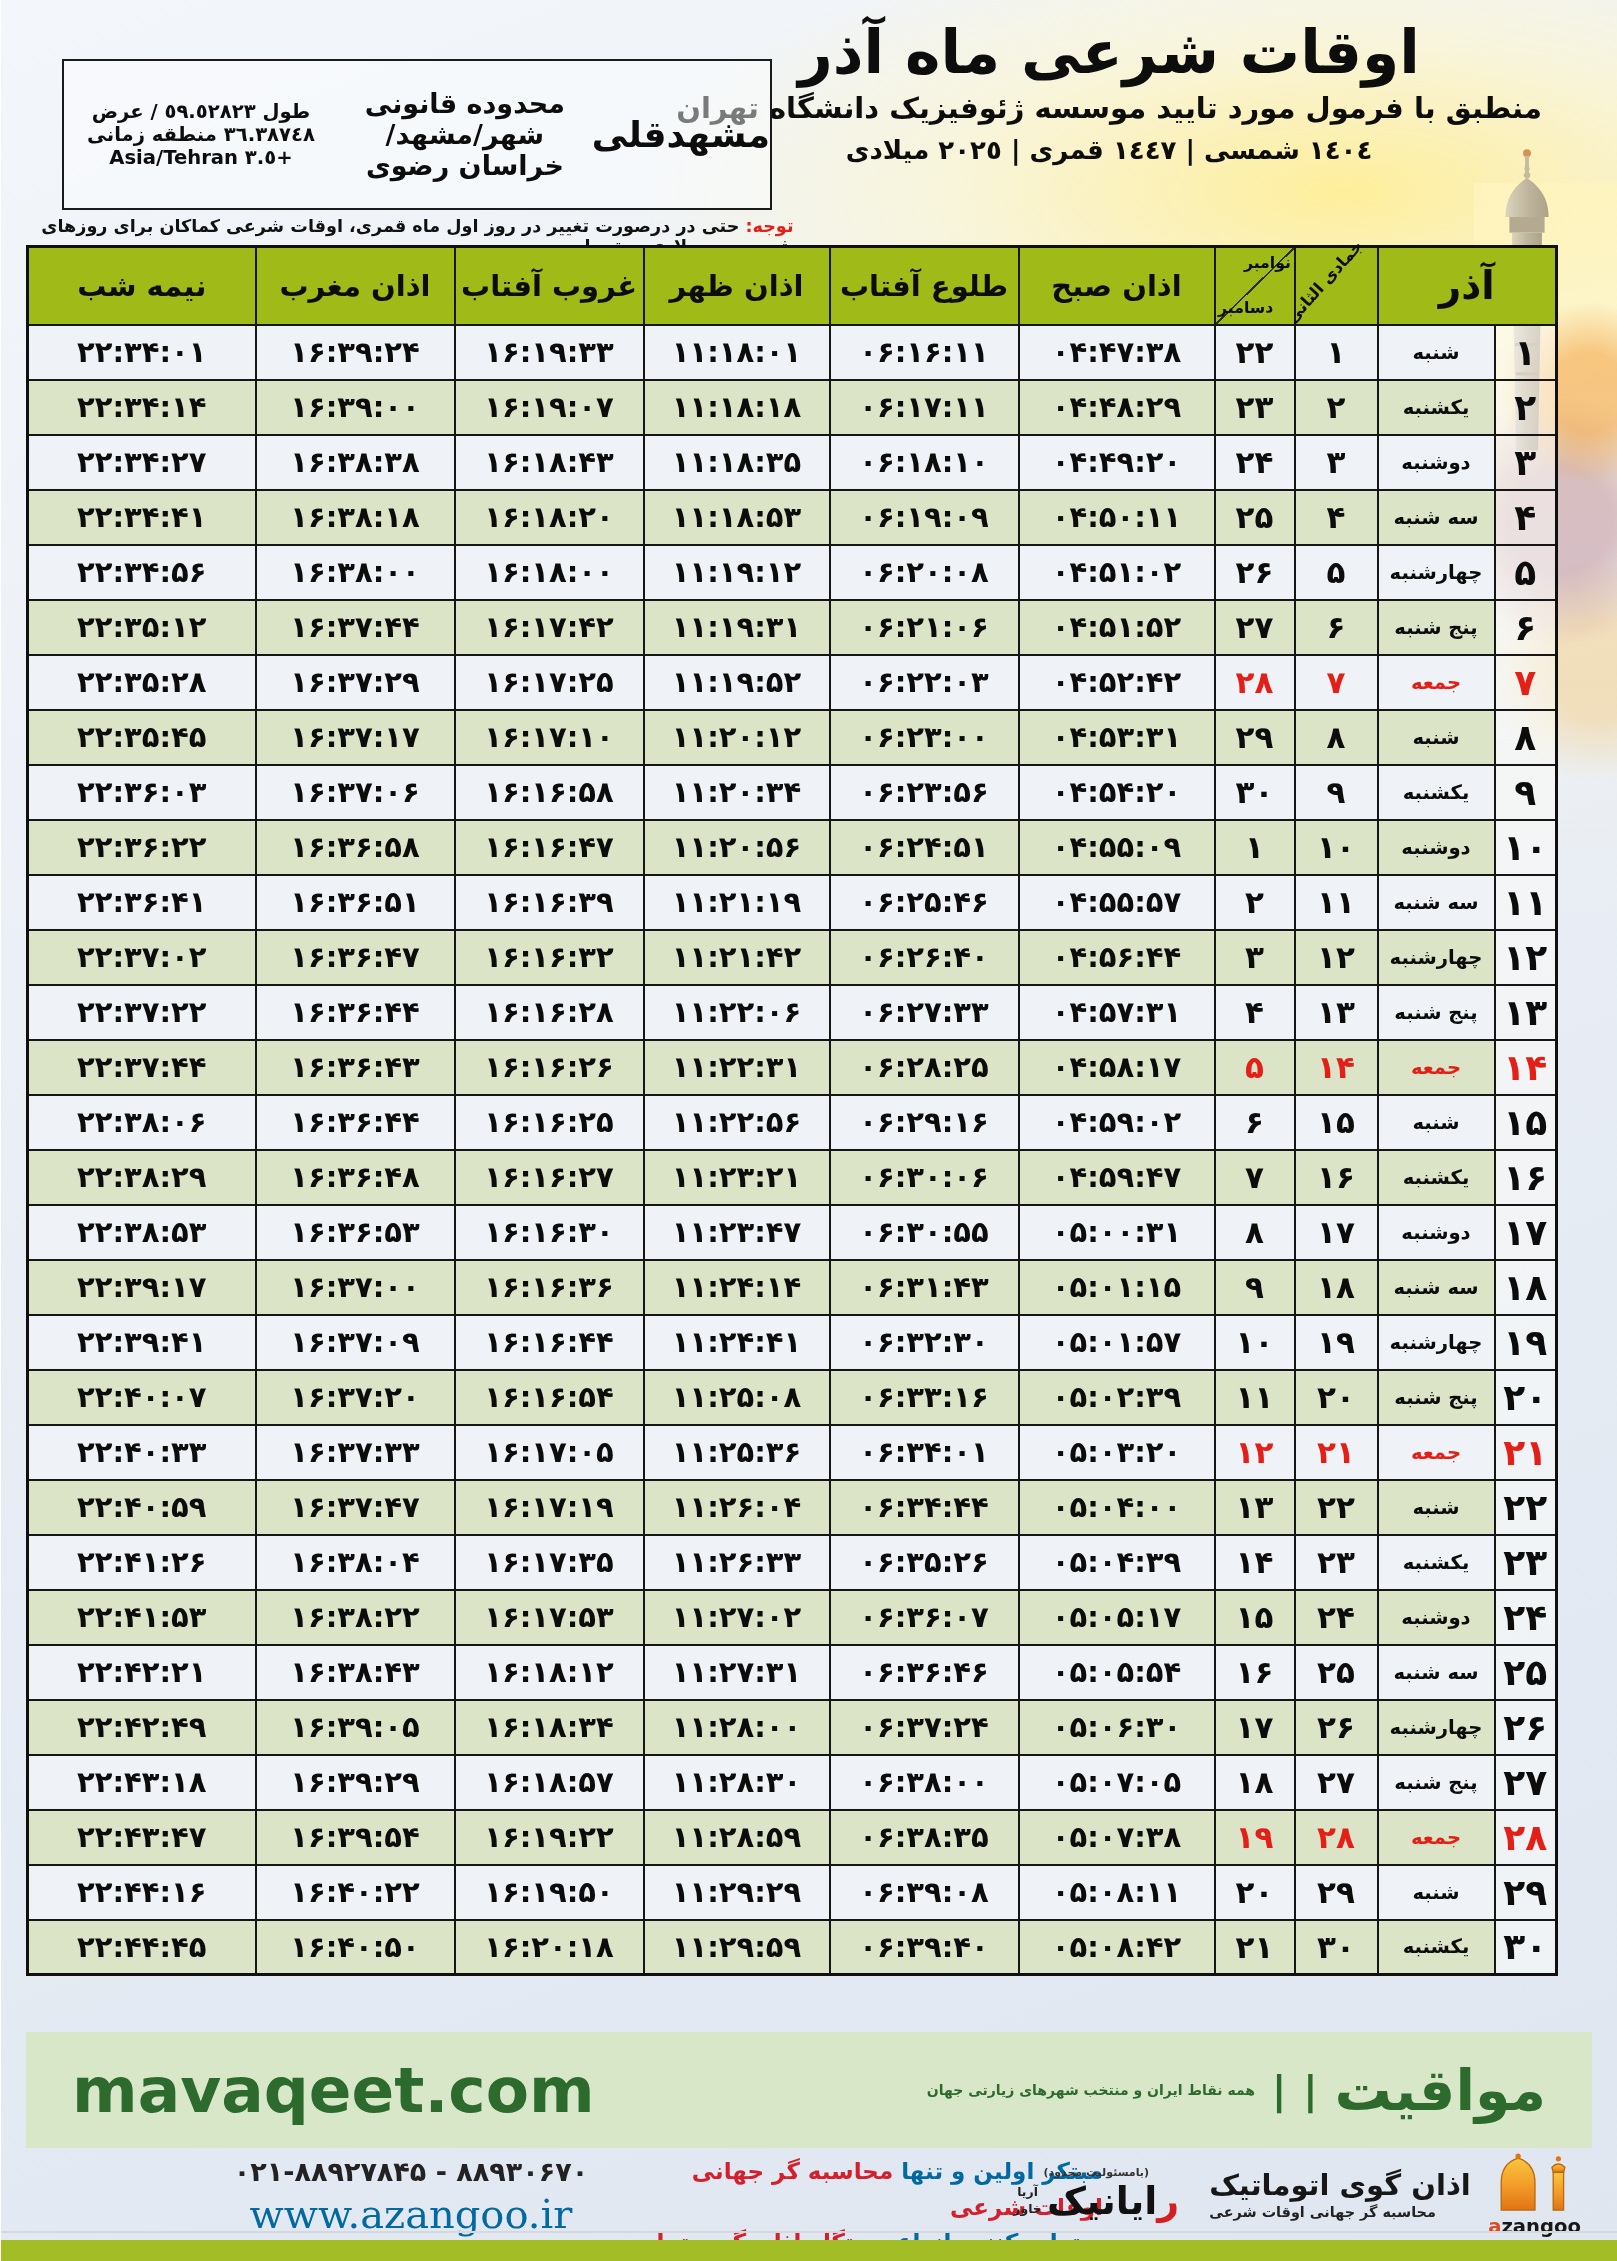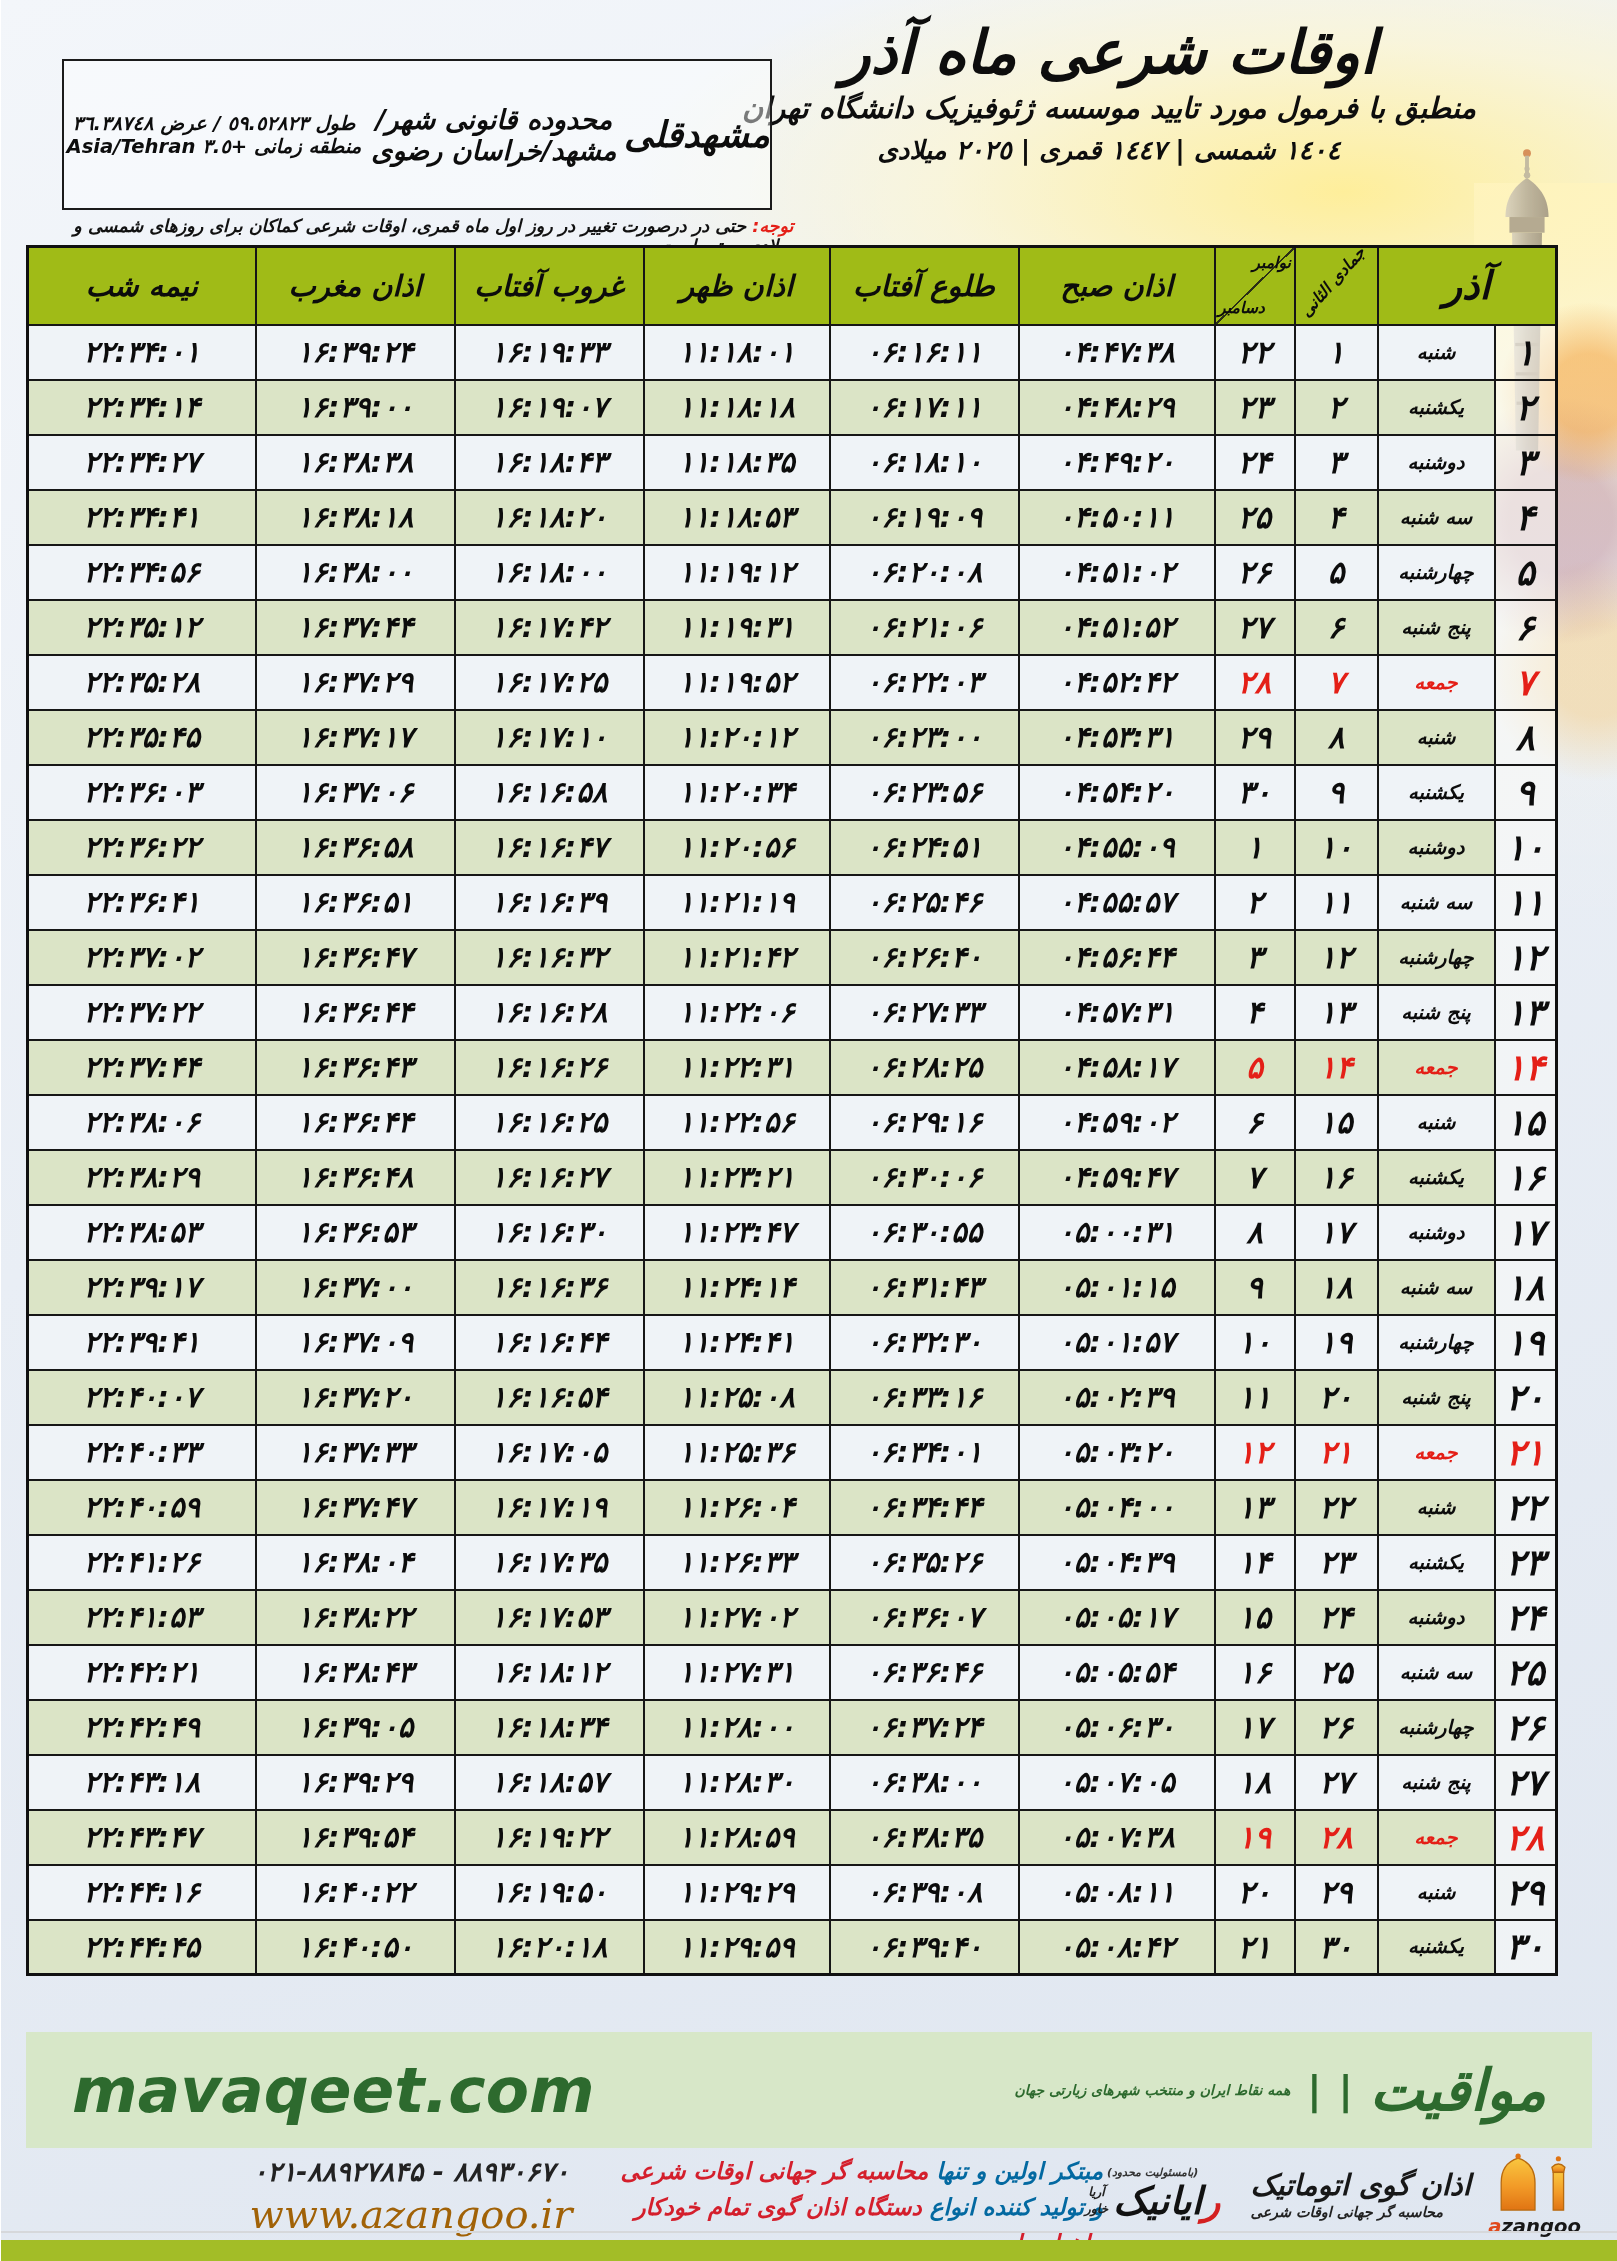--- a/index.html
+++ b/index.html
@@ -2,21 +2,21 @@
 <html lang="fa" style="font-size:10.4px"><head>
 <meta charset="utf-8">
 <style>
   * { margin:0; padding:0; box-sizing:border-box; }
   html,body { width:1618px; height:2261px; }
   body {
     font-family:"DejaVu Sans", sans-serif;
     background:linear-gradient(160deg,#f3f6fa 0%,#e9eef5 45%,#dfe6f0 100%);
     overflow:hidden; position:relative; direction:rtl;
   }
-  #poster { position:absolute; inset:0;font-style:italic; }
+  #poster { position:absolute; inset:0; }
 
   
   .deco { position:absolute; pointer-events:none; }
   .glow {
     top:0; right:0; width:979px; height:457px;
     background:radial-gradient(ellipse at 72% 42%, rgba(255,238,150,.95) 0%, rgba(255,246,200,.6) 40%, rgba(255,255,255,0) 72%);
   }
   .right-art {
     top:183px; right:0; width:144px; height:750px;
     background:
@@ -81,21 +81,21 @@
   .brand-group { display:flex; align-items:center; gap:17px; color:#2d6a2e; direction:rtl; }
   .brand-name { font-size:57px; font-weight:bold; }
   .brand-sep  { font-size:39px; font-weight:bold; }
   .brand-sub1 { font-size:33px; font-weight:bold; }
   .brand-sub2 { font-size:14px; font-weight:bold; }
   .site-url   { font-size:63px; font-weight:bold; color:#2d6a2e; direction:ltr; font-family:"DejaVu Sans", sans-serif; }
 
   
   .contact { position:absolute; top:2156px; left:111px; width:600px; text-align:center; }
   .phone   { font-size:27px; font-weight:bold; color:#222; direction:ltr; }
-  .weburl  { font-size:40px; color:#a16207; font-family:"DejaVu Serif", serif; margin-top:3.9px; }
+  .weburl  { font-size:40px; color:#0369a1; font-family:"DejaVu Serif", serif; margin-top:3.9px; }
 
   .maker { position:absolute; top:2154px; right:515px; width:483px; text-align:right; font-weight:bold; line-height:1.55; font-size:23px; }
   .maker .dark { color:#0369a1; } .maker .red { color:#d41f2c; }
 
   .logos { position:absolute; top:2150px; right:37px; width:470px; display:flex; flex-direction:row-reverse; align-items:center; gap:30px; direction:ltr; }
   .azangoo-logo { display:flex; align-items:center; gap:6.5px; direction:ltr; }
   .az-text { text-align:left; direction:rtl; }
   .az-title { font-size:29px; font-weight:bold; color:#171717; white-space:nowrap; }
   .az-sub   { font-size:14.4px; font-weight:bold; color:#222; margin-top:2.6px; }
   .az-icon-col { text-align:center;margin-left:11px; }

